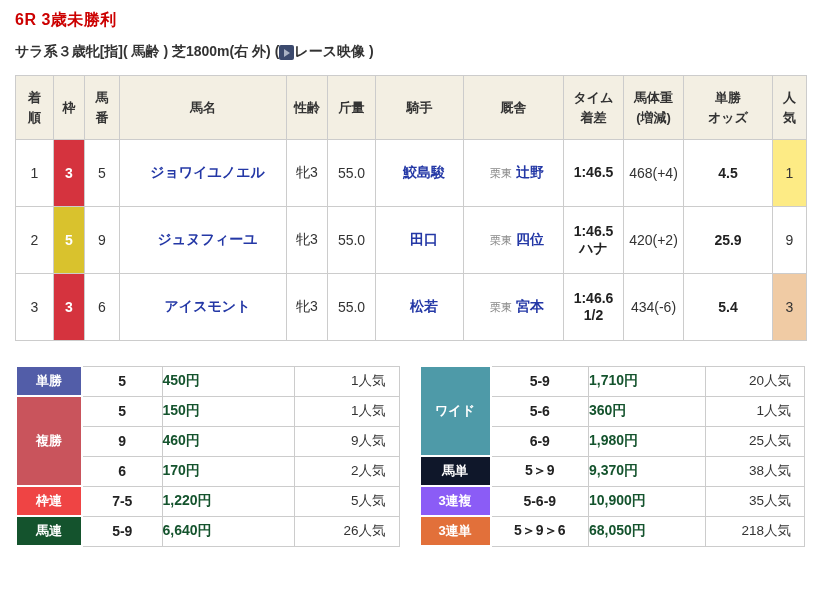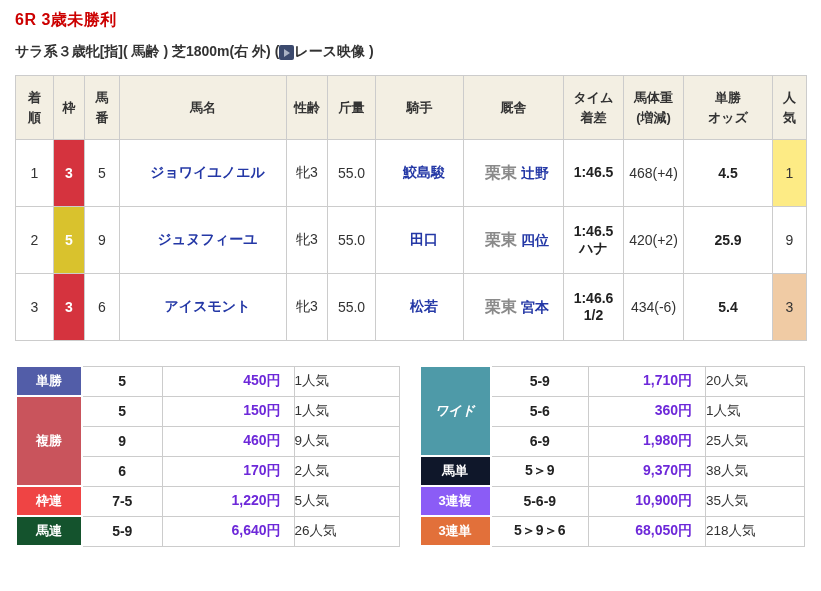--- a/index.html
+++ b/index.html
@@ -26,42 +26,42 @@
   table.results th, table.results td { border: 1px solid #ccc; text-align: center; vertical-align: middle; }
   table.results th {
     background: #f3efe3; color: #333; font-weight: bold;
     height: 64px; white-space: pre-line; line-height: 1.5; font-size: 13px;
   }
   table.results td { height: 67px; background: #fff; font-size: 14px; }
   td.waku { color: #fff; font-weight: bold; font-size: 14px; }
   td.hname, td.jockey { text-align: left; padding-left: 9px; }
   a.blue { color: #2438a6; font-weight: bold; text-decoration: none; font-size: 14px; cursor: pointer; }
   td.stable { text-align: left; padding-left: 7px; }
-  .region { font-size: 16px; color: #8a8a8a; margin-right: 4px; font-weight: bold; }
+  .region { font-size: 11px; color: #8a8a8a; margin-right: 4px; font-weight: normal; }
   td.time { font-weight: bold; color: #222; white-space: pre-line; line-height: 1.25; }
   td.odds { font-weight: bold; color: #222; }
   td.pop { color: #333; }
 
   
   .detail-link-row { width: 791px; display: flex; justify-content: flex-end; margin-top: 13px; }
   .detail-link { font-size: 14px; font-weight: bold; color: #333; text-decoration: none; cursor: pointer; display: inline-flex; align-items: center; gap: 7px; }
   .detail-link .arrow { font-size: 11px; color: #111; }
 
   
   .payouts { display: flex; margin-top: 24px; gap: 19px; }
   table.payout { border-collapse: collapse; table-layout: fixed; font-size: 14px; }
   table.payout td { height: 30px; vertical-align: middle; }
   table.payout td.bet-label {
     color: #fff; font-weight: bold; font-size: 13px; text-align: center;
     border: 2px solid #fff;
   }
   table.payout td.v { border: 1px solid #ccc; background: #fff; }
   td.combo { text-align: center; font-weight: bold; color: #222; }
-  td.amount { text-align: right; font-weight: bold; color: #6d28d9; padding-right: 13px; }
-  td.ninki { text-align: left; color: #333; padding-right: 13px; font-size: 13.5px; }
+  td.amount { text-align: left; font-weight: bold; color: #14532d; padding-right: 13px; }
+  td.ninki { text-align: right; color: #333; padding-right: 13px; font-size: 13.5px; }
 </style>
 </head>
 <body>
 
 <div class="page">
 
   <div class="race-title">6R 3歳未勝利</div>
 
   <div class="race-sub">
     <span>サラ系３歳牝[指]( 馬齢 ) 芝1800m(右 外)  (</span>
@@ -204,21 +204,21 @@
 
     <table class="payout">
       <colgroup>
           <col style="width:71px">
           <col style="width:98px">
           <col style="width:117px">
           <col style="width:99px">
         </colgroup>
       <tbody>
         <tr>
-          <td class="bet-label" rowspan="3" style="background-color: rgb(78, 154, 168); font-style: italic;">ワイド</td>
+          <td class="bet-label" rowspan="3" style="background-color: rgb(78, 154, 168);">ワイド</td>
           <td class="v combo">5-9</td>
           <td class="v amount">1,710円</td>
           <td class="v ninki">20人気</td>
         </tr>
         <tr>
           <td class="v combo">5-6</td>
           <td class="v amount">360円</td>
           <td class="v ninki">1人気</td>
         </tr>
         <tr>

